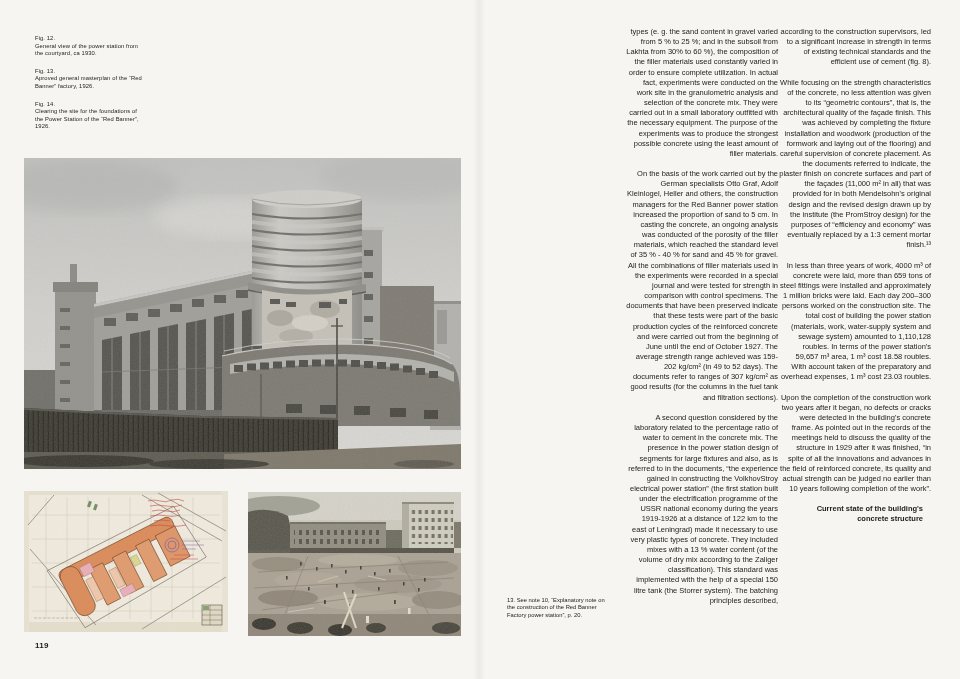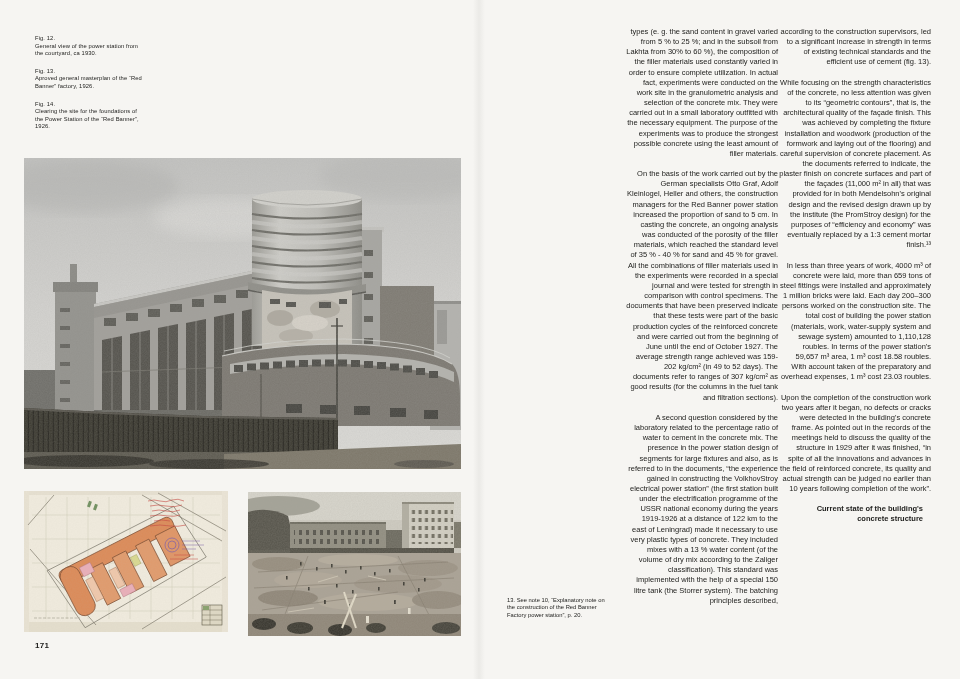--- a/index.html
+++ b/index.html
@@ -388,32 +388,32 @@
   <g stroke="#e3dcc9" stroke-width="2" fill="none">
     <path d="M96,100 L108,136"></path>
         <path d="M108,102 L94,136"></path>
   </g>
   <rect x="118" y="124" width="3" height="7" fill="#e8e2d2"></rect>
   <rect x="160" y="116" width="2.6" height="6" fill="#e8e2d2"></rect>
   <rect width="213" height="144" filter="url(#grain3)"></rect>
 </svg>
 </figure>
 
-<div class="abs pagenum" id="pn-left">171</div>
+<div class="abs pagenum" id="pn-left">119</div>
 
 <div class="fold"></div>
 
 <div class="abs body-col col-1">
   <p>types (e. g. the sand content in gravel varied from 5 % to 25 %; and in the subsoil from Lakhta from 30% to 60 %), the composition of the filler materials used constantly varied in order to ensure complete utilization. In actual fact, experiments were conducted on the work site in the granulometric analysis and selection of the concrete mix. They were carried out in a small laboratory outfitted with the necessary equipment. The purpose of the experiments was to produce the strongest possible concrete using the least amount of filler materials.</p>
   <p>On the basis of the work carried out by the German specialists Otto Graf, Adolf Kleinlogel, Heller and others, the construction managers for the Red Banner power station increased the proportion of sand to 5 cm. In casting the concrete, an ongoing analysis was conducted of the porosity of the filler materials, which reached the standard level of 35 % - 40 % for sand and 45 % for gravel. All the combinations of filler materials used in the experiments were recorded in a special journal and were tested for strength in comparison with control specimens. The documents that have been preserved indicate that these tests were part of the basic production cycles of the reinforced concrete and were carried out from the beginning of June until the end of October 1927. The average strength range achieved was 159-202 kg/cm² (in 49 to 52 days). The documents refer to ranges of 307 kg/cm² as good results (for the columns in the fuel tank and filtration sections).</p>
   <p>A second question considered by the laboratory related to the percentage ratio of water to cement in the concrete mix. The presence in the power station design of segments for large fixtures and also, as is referred to in the documents, “the experience gained in constructing the VolkhovStroy electrical power station” (the first station built under the electrification programme of the USSR national economy during the years 1919-1926 at a distance of 122 km to the east of Leningrad) made it necessary to use very plastic types of concrete. They included mixes with a 13 % water content (of the volume of dry mix according to the Zaliger classification). This standard was implemented with the help of a special 150 litre tank (the Storrer system). The batching principles described,</p>
 </div>
 
 <div class="abs body-col col-2">
-  <p>according to the construction supervisors, led to a significant increase in strength in terms of existing technical standards and the efficient use of cement (fig. 13).</p>
+  <p>according to the construction supervisors, led to a significant increase in strength in terms of existing technical standards and the efficient use of cement (fig. 8).</p>
   <p>While focusing on the strength characteristics of the concrete, no less attention was given to its “geometric contours”, that is, the architectural quality of the façade finish. This was achieved by completing the fixture installation and woodwork (production of the formwork and laying out of the flooring) and careful supervision of concrete placement. As the documents referred to indicate, the plaster finish on concrete surfaces and part of the façades (11,000 m² in all) that was provided for in both Mendelsohn's original design and the revised design drawn up by the institute (the PromStroy design) for the purposes of “efficiency and economy” was eventually replaced by a 1:3 cement mortar finish.¹³</p>
   <p>In less than three years of work, 4000 m³ of concrete were laid, more than 659 tons of steel fittings were installed and approximately 1 million bricks were laid. Each day 200–300 persons worked on the construction site. The total cost of building the power station (materials, work, water-supply system and sewage system) amounted to 1,110,128 roubles. In terms of the power station's 59,657 m³ area, 1 m³ cost 18.58 roubles. With account taken of the preparatory and overhead expenses, 1 m³ cost 23.03 roubles.</p>
   <p>Upon the completion of the construction work two years after it began, no defects or cracks were detected in the building's concrete frame. As pointed out in the records of the meetings held to discuss the quality of the structure in 1929 after it was finished, “in spite of all the innovations and advances in the field of reinforced concrete, its quality and actual strength can be judged no earlier than 10 years following completion of the work”.</p>
   <div class="inline-head">Current state of the building's concrete structure</div>
 </div>
 
 <div class="abs footnote">13. See note 10, “Explanatory note on the construction of the Red Banner Factory power station”, p. 20.</div>
 
 <div class="abs pagenum" id="pn-right">147</div>
 

